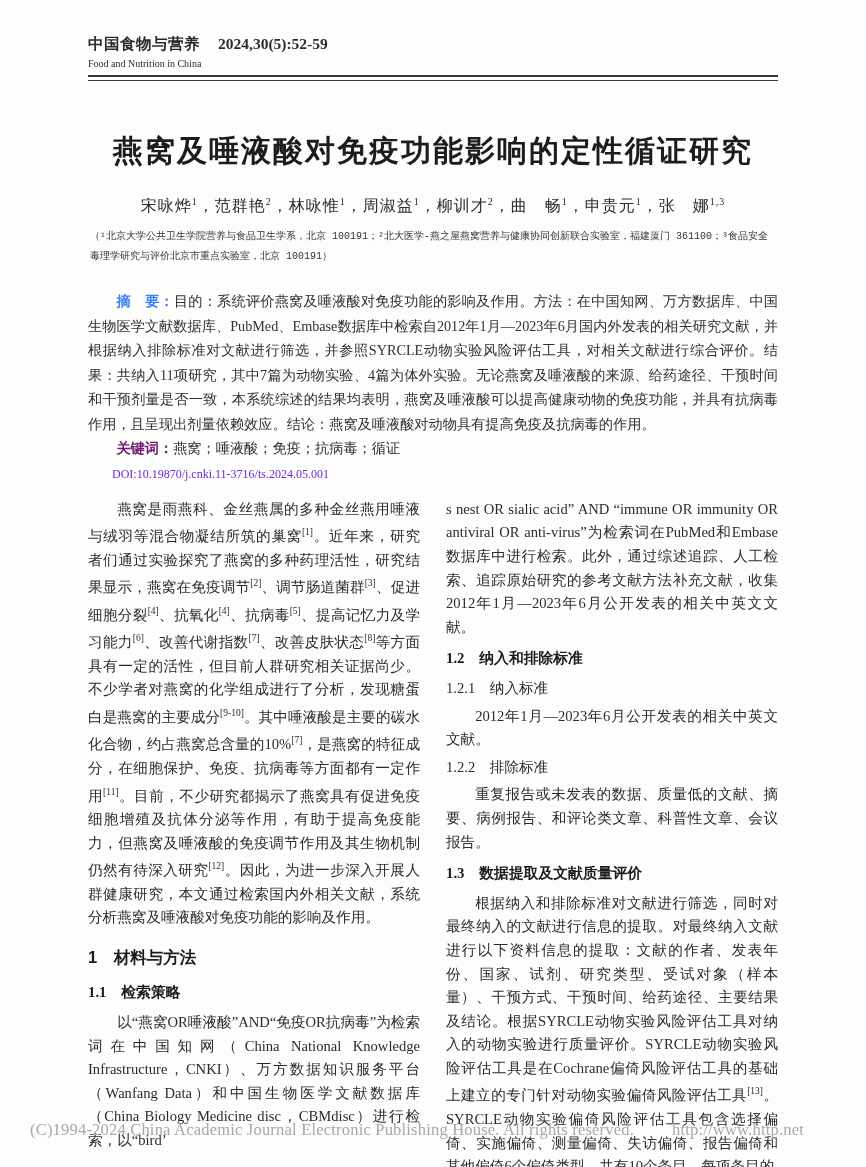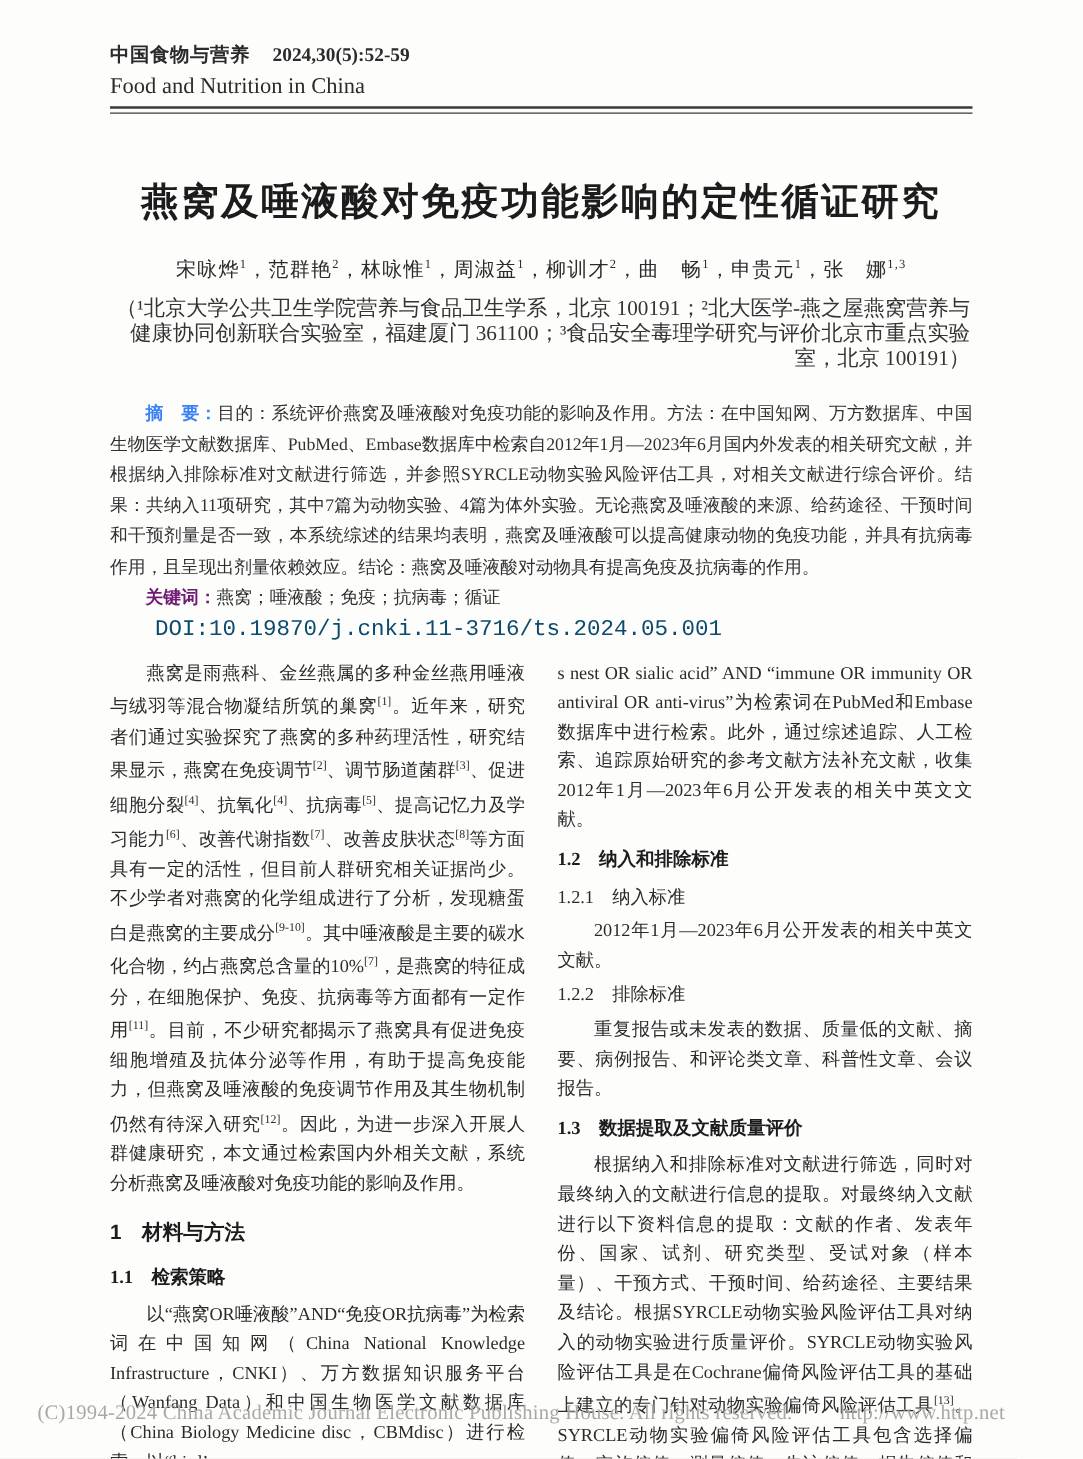--- a/index.html
+++ b/index.html
@@ -11,41 +11,42 @@
     color:#2b2b2b;
     font-family:"Liberation Serif","DejaVu Serif",serif;
     overflow:hidden;
     box-sizing:border-box;
   }
   .content{padding:0 88px;}
   
   .journal-header{padding-top:34px;}
   .journal-line{font-size:15.5px;font-weight:bold;letter-spacing:.5px;}
   .journal-line .citation{font-weight:bold;margin-left:18px;letter-spacing:0;}
-  .journal-en{font-size:18px;margin-top:3px;}
+  .journal-en{font-size:10px;margin-top:3px;}
   .double-rule{margin-top:6px;height:3px;border-top:2px solid #3a3a3a;border-bottom:1px solid #3a3a3a;}
   
   .paper-title{
     margin-top:50px;text-align:center;
     font-family:"Liberation Sans","DejaVu Sans",sans-serif;
     font-size:30px;font-weight:700;letter-spacing:2px;color:#1c1c1c;
   }
   .authors{margin-top:24px;text-align:center;font-size:16px;letter-spacing:1px;}
   .authors sup{font-size:10px;}
   .affiliation{
-    margin-top:10px;text-align:right;
-    font-size:17px;line-height:20px;color:#333;
+    margin-top:10px;text-align:left;
+    font-size:10px;line-height:20px;color:#333;
     padding:0 2px;
+    font-family:Liberation Mono, monospace;
   }
   
   .abstract{margin-top:22px;font-size:14.2px;line-height:24.5px;text-align:justify;text-indent:2em;color:#303030;}
   .abstract .label{font-family:"Liberation Sans","DejaVu Sans",sans-serif;font-weight:700;color:#3b82f6;}
   .kw-line{font-size:14.2px;line-height:24.5px;text-indent:2em;color:#303030;}
   .kw-line .label{font-family:Liberation Mono, monospace;font-weight:700;color:#701a75;}
-  .doi-line{font-size:18px;line-height:24px;text-indent:2em;color:#0c4a6e;font-family:Liberation Mono, monospace;}
+  .doi-line{font-size:12px;line-height:24px;text-indent:2em;color:#6d28d9;}
   
   .columns{margin-top:12px;display:flex;gap:26px;}
   .col{width:332px;font-size:14.6px;line-height:23.6px;text-align:justify;}
   .col p{margin:0;}
   .col p.indent{text-indent:2em;}
   .col sup{font-size:9.5px;}
   .h-level1{
     font-family:"Liberation Sans","DejaVu Sans",sans-serif;
     font-size:16.5px;font-weight:700;color:#1c1c1c;
     margin:16px 0 12px 0;

